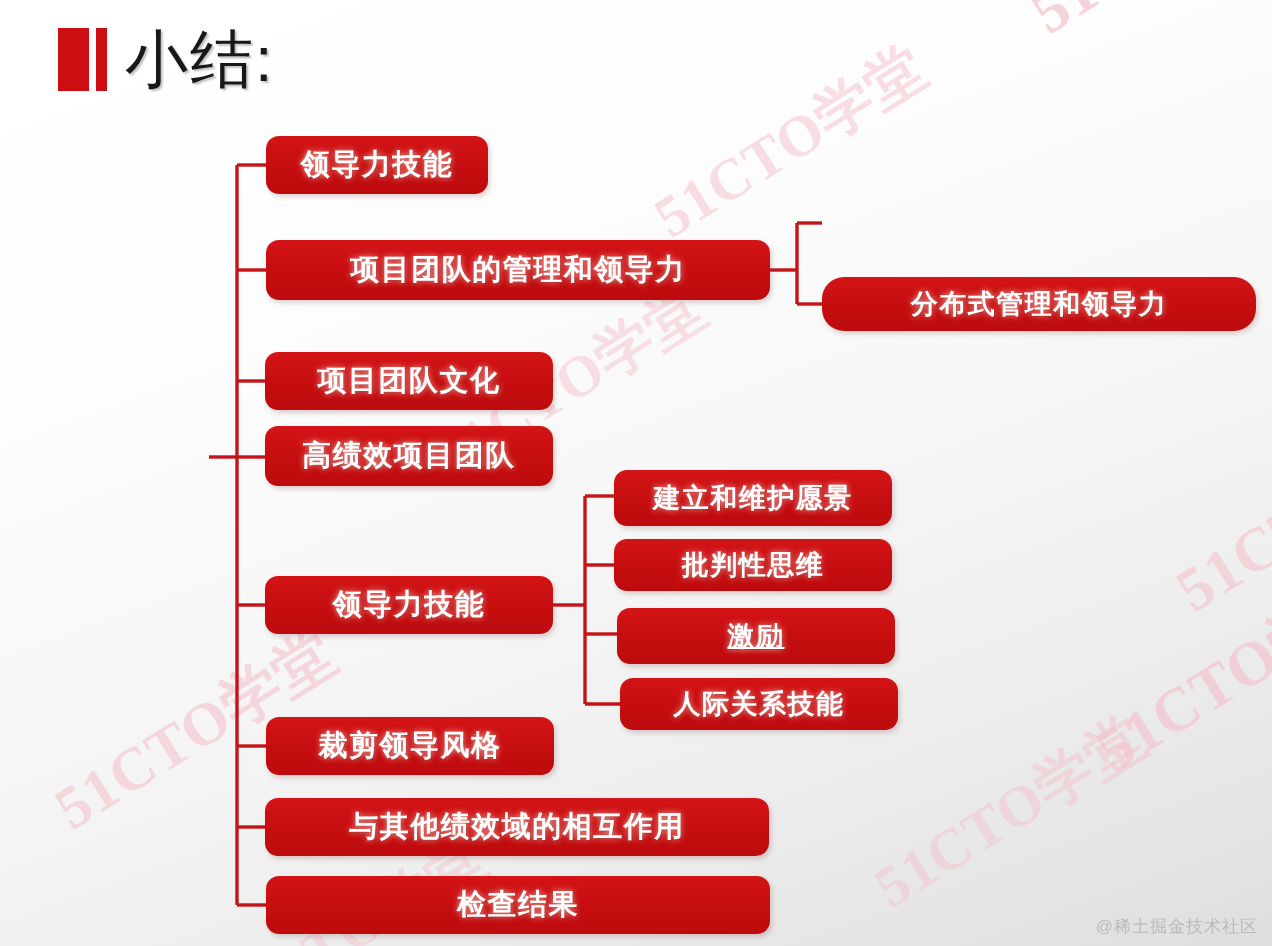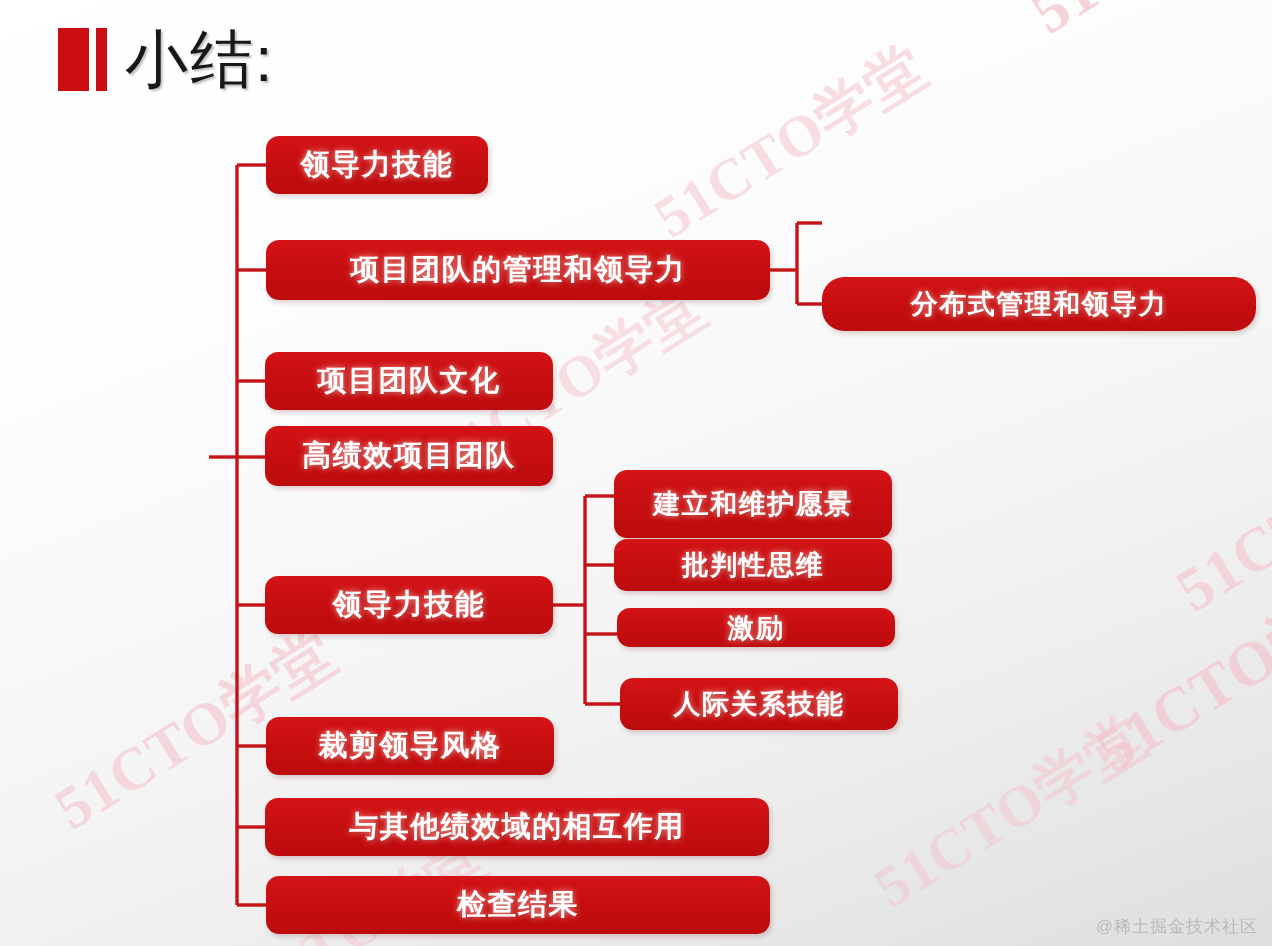--- a/index.html
+++ b/index.html
@@ -187,25 +187,25 @@
 
 
     <div class="node lvl2" style="left: 822px; top: 277px; width: 434px; height: 54px; border-radius: 22px;">分布式管理和领导力</div>
 
     <div class="node lvl1" style="left: 265px; top: 352px; width: 288px; height: 58px;">项目团队文化</div>
 
     <div class="node lvl1" style="left: 265px; top: 426px; width: 288px; height: 60px;">高绩效项目团队</div>
 
     <div class="node lvl1" style="left: 265px; top: 576px; width: 288px; height: 58px;">领导力技能</div>
 
-    <div class="node lvl2" style="left: 614px; top: 470px; width: 278px; height: 68px;">建立和维护愿景</div>
+    <div class="node lvl2" style="left: 614px; top: 470px; width: 278px; height: 56px;">建立和维护愿景</div>
 
     <div class="node lvl2" style="left: 614px; top: 539px; width: 278px; height: 52px;">批判性思维</div>
 
-    <div class="node lvl2" style="left: 617px; top: 608px; width: 278px; height: 39px;">激励</div>
+    <div class="node lvl2" style="left: 617px; top: 608px; width: 278px; height: 56px; text-decoration: underline;">激励</div>
 
     <div class="node lvl2" style="left: 620px; top: 678px; width: 278px; height: 52px;">人际关系技能</div>
 
     <div class="node lvl1" style="left: 266px; top: 717px; width: 288px; height: 58px;">裁剪领导风格</div>
 
     <div class="node lvl1" style="left: 265px; top: 798px; width: 504px; height: 58px;">与其他绩效域的相互作用</div>
 
     <div class="node lvl1" style="left: 266px; top: 876px; width: 504px; height: 58px;">检查结果</div>
   </div>
 

